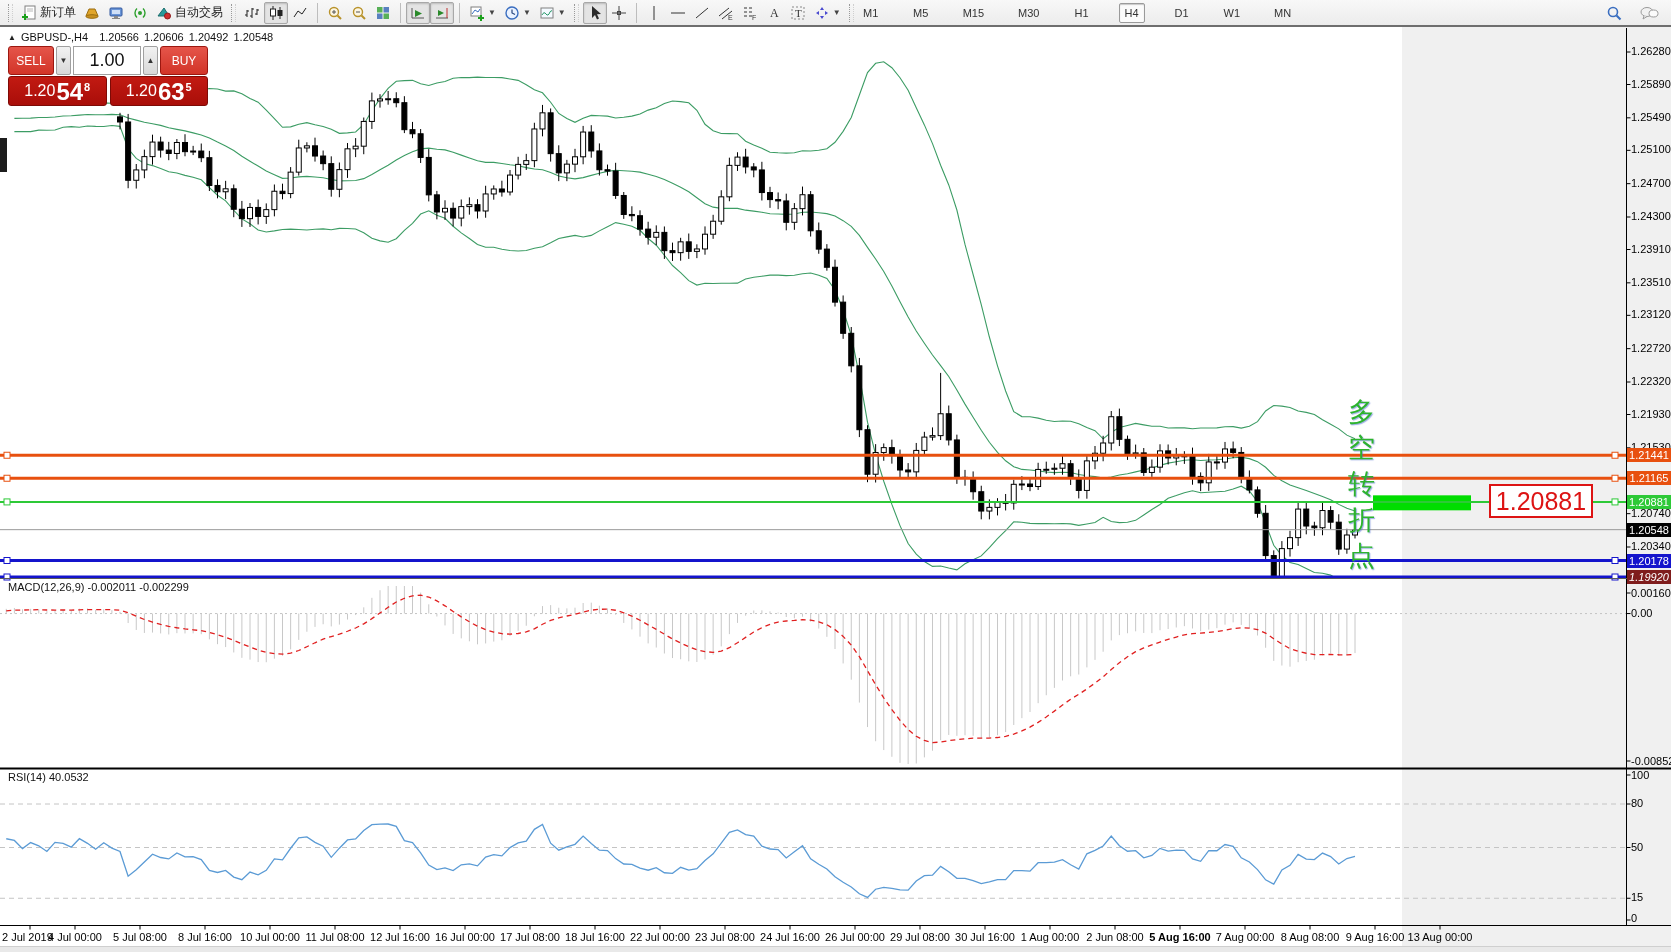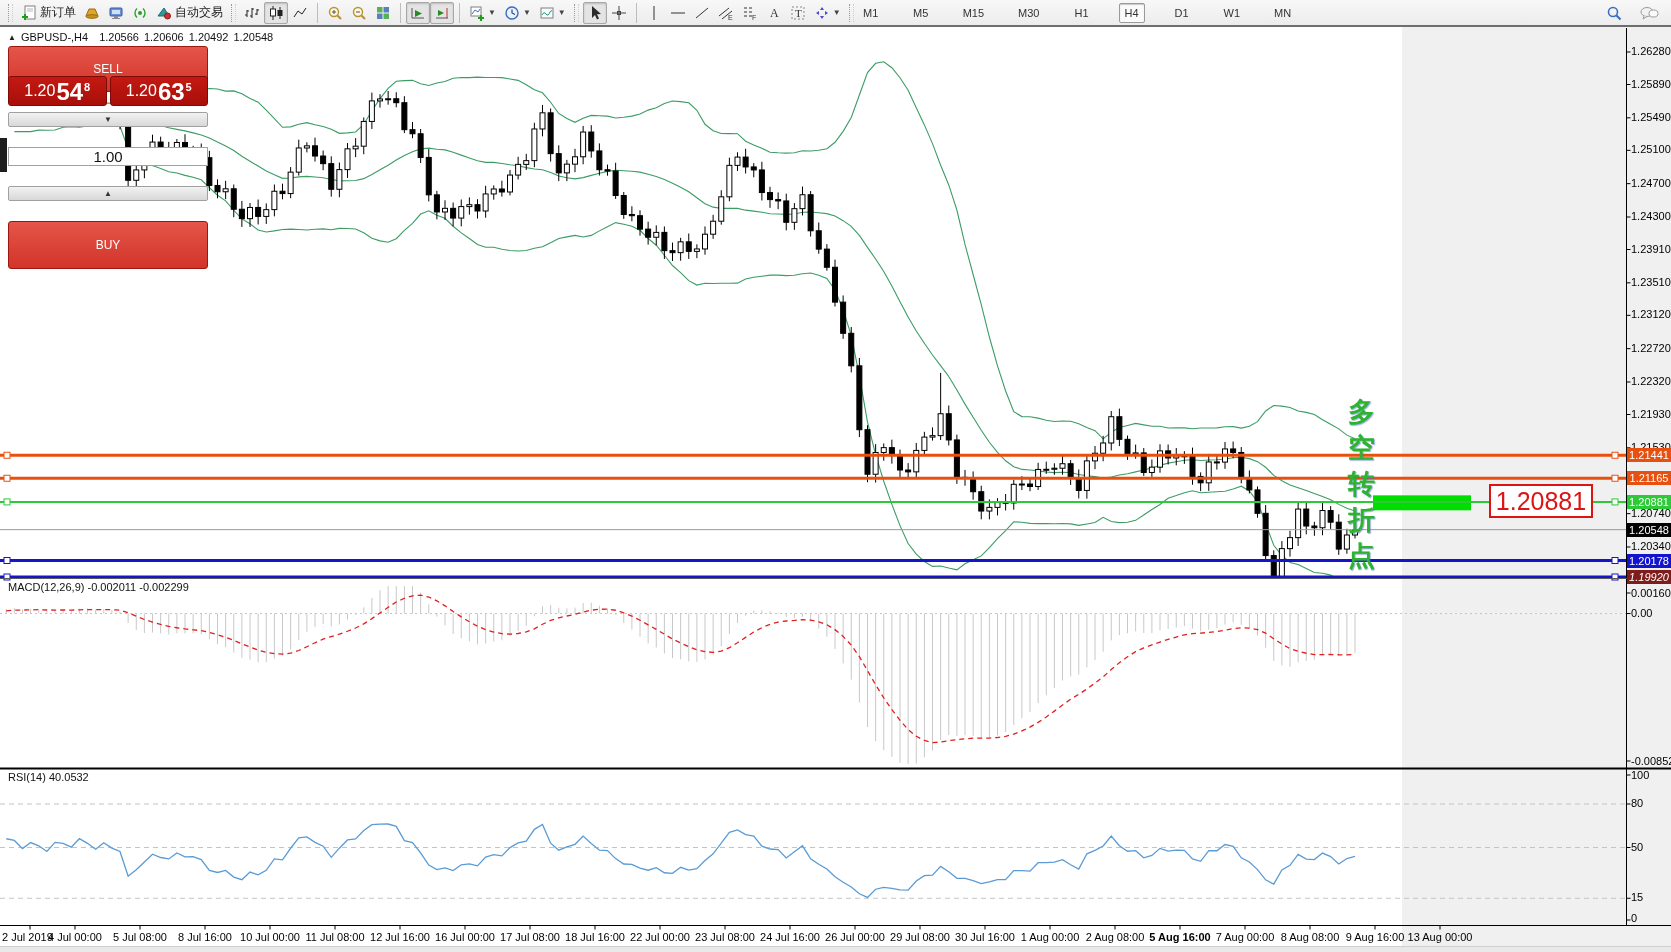--- a/index.html
+++ b/index.html
@@ -23,35 +23,35 @@
   .toolbar-right { position:absolute; right:8px; top:2px; display:flex; gap:8px; }
   .ic { display:block; }
 
   
   #chart-svg { position:absolute; left:0; top:0; z-index:1; }
   #chart-header { position:absolute; left:8px; top:31px; z-index:10; font-size:11px; color:#111; display:flex; gap:5px; align-items:center;}
   #chart-header .sym { margin-right:6px; }
   .tri { font-size:8px; color:#222; }
 
   #trade-panel { position:absolute; left:8px; top:46px; width:200px; z-index:20; }
-  #tp-top { display:flex; height:29px; gap:20px;flex-direction:column; }
+  #tp-top { display:flex; height:29px; gap:2px; }
   .tp-btn { flex:0 0 46px; background:linear-gradient(#e5554a,#d23428); border:1px solid #9c1710; border-radius:3px;
     color:#fff; font-size:12px; display:flex; align-items:center; justify-content:center; }
   .tp-spin { flex:0 0 15px; background:linear-gradient(#f2f2f2,#d8d8d8); border:1px solid #a0a0a0; border-radius:2px;
     font-size:8px; color:#333; display:flex; align-items:center; justify-content:center; }
-  #tp-vol { flex:1; border:1px solid #a0a0a0; text-align:center; font-size:15px; color:#111; background:#fff; min-width:0; }
+  #tp-vol { flex:1; border:1px solid #a0a0a0; text-align:center; font-size:18px; color:#111; background:#fff; min-width:0; }
   #tp-bottom { display:flex; gap:3px; margin-top:1px; height:30px; }
   .tp-price { flex:1; background:linear-gradient(#c21a12,#a90e09); border:1px solid #7e0a06; border-radius:3px;
     color:#fff; display:flex; align-items:flex-end; justify-content:center; padding-bottom:2px; }
   .tp-price .pfx { font-size:16px; font-weight:normal; margin-bottom:3px; }
   .tp-price .big { font-size:24px; font-weight:bold; line-height:22px; margin:0 1px; }
   .tp-price .sup { font-size:11px; font-weight:bold; margin-bottom:10px; }
   #panel-tab { position:absolute; left:0; top:138px; width:7px; height:34px; background:#1d1d1d; z-index:20; }
 
-  #turning-point { position:absolute; left:1348px; top:394px; z-index:12; font-size:27px; font-weight:bold;
+  #turning-point { position:absolute; left:1348px; top:394px; z-index:12; font-size:27px; font-weight:normal;
     color:#2db32d; letter-spacing:2px; text-shadow:1px 1px 1px rgba(70,100,205,.55); }
   #price-callout { position:absolute; left:1489px; top:484px; width:104px; height:34px; z-index:14;
     background:#fff; border:2px solid #dd1414; color:#dd1414; font-size:25px;
     display:flex; align-items:center; justify-content:center; }
 
   .pane-label { position:absolute; left:8px; z-index:10; font-size:11px; color:#111; }
 
   .tick-label { position:absolute; left:1631px; width:44px; font-size:11px; color:#000; z-index:5; }
   .axis-flag { position:absolute; left:1627px; width:44px; height:14px; z-index:6; color:#fff; font-size:11px;
     text-align:center; line-height:14px; }
@@ -945,21 +945,21 @@
       <div class="time-label" style="left: 430px; top: 931px;">16 Jul 00:00</div>
       <div class="time-label" style="left: 495px; top: 931px;">17 Jul 08:00</div>
       <div class="time-label" style="left: 560px; top: 931px;">18 Jul 16:00</div>
       <div class="time-label" style="left: 625px; top: 931px;">22 Jul 00:00</div>
       <div class="time-label" style="left: 690px; top: 931px;">23 Jul 08:00</div>
       <div class="time-label" style="left: 755px; top: 931px;">24 Jul 16:00</div>
       <div class="time-label" style="left: 820px; top: 931px;">26 Jul 00:00</div>
       <div class="time-label" style="left: 885px; top: 931px;">29 Jul 08:00</div>
       <div class="time-label" style="left: 950px; top: 931px;">30 Jul 16:00</div>
       <div class="time-label" style="left: 1015px; top: 931px;">1 Aug 00:00</div>
-      <div class="time-label" style="left: 1080px; top: 931px;">2 Aug 08:00</div>
+      <div class="time-label" style="left: 1080px; top: 931px;">2 Jun 08:00</div>
       <div class="time-label" style="left: 1145px; top: 931px; font-weight: bold;">5 Aug 16:00</div>
       <div class="time-label" style="left: 1210px; top: 931px;">7 Aug 00:00</div>
       <div class="time-label" style="left: 1275px; top: 931px;">8 Aug 08:00</div>
       <div class="time-label" style="left: 1340px; top: 931px;">9 Aug 16:00</div>
       <div class="time-label" style="left: 1405px; top: 931px;">13 Aug 00:00</div>
     </div>
   <div id="bottom-strip"></div>
 </div>
 
 </body></html>

